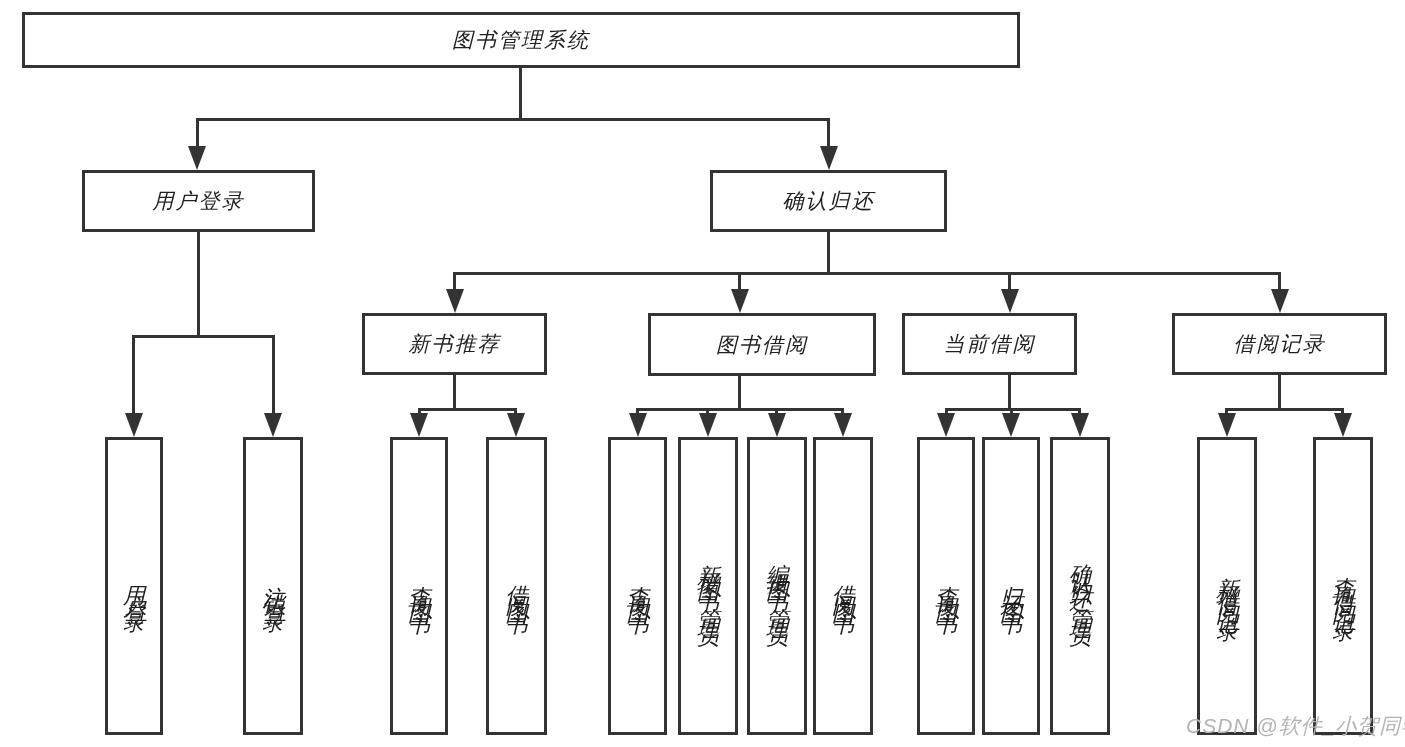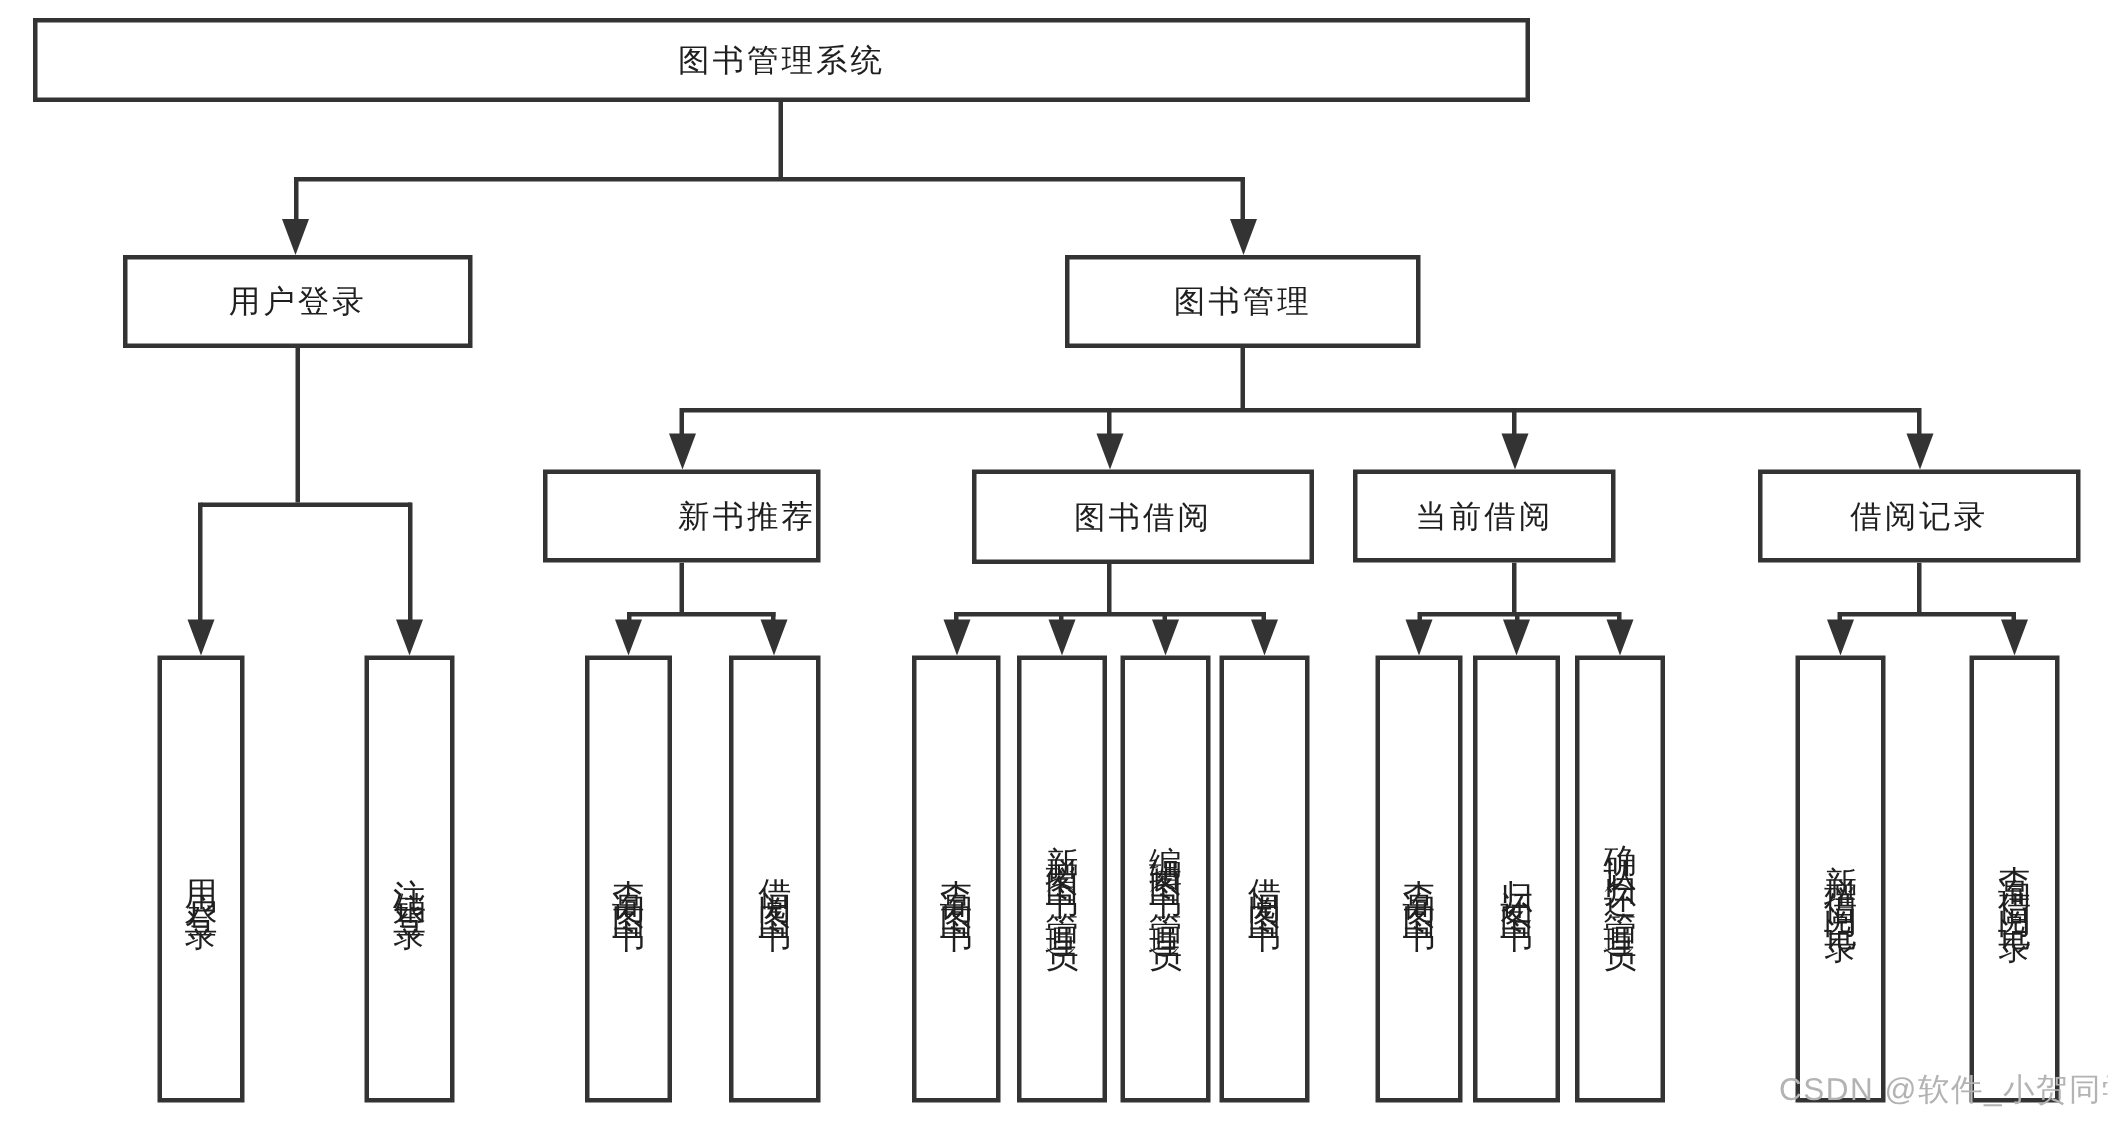--- a/index.html
+++ b/index.html
@@ -12,20 +12,21 @@
   html,body{margin:0;padding:0;}
   body{
     background:var(--page-background);
     font-family:"Liberation Sans","DejaVu Sans",sans-serif;
   }
   .stage{
     position:relative;
     width:1405px;height:747px;
     background:var(--page-background);
     overflow:hidden;
+    font-style:italic;
   }
   .box{
     position:absolute;
     box-sizing:border-box;
     border:3px solid var(--line);
     background:var(--box-background);
     display:flex;align-items:center;justify-content:center;
     font-size:21px;color:var(--text);letter-spacing:2px;
     z-index:2;
   }
@@ -80,42 +81,42 @@
   <div class="hline" style="left:197px;top:118px;width:632px;"></div>
   <div class="vline" style="left:196px;top:118px;height:30px;"></div>
   <div class="arrow" style="left:188px;top:146px;"></div>
   <div class="vline" style="left:827px;top:118px;height:30px;"></div>
   <div class="arrow" style="left:820px;top:146px;"></div>
 
   <div class="box" style="left:82px;top:170px;width:233px;height:62px;">
     <span>用户登录</span>
   </div>
   <div class="box" style="left:710px;top:170px;width:237px;height:62px;">
-    <span>图书管理</span>
+    <span>确认归还</span>
   </div>
 
   <div class="vline" style="left:197px;top:232px;height:103px;"></div>
   <div class="hline" style="left:134px;top:335px;width:140px;"></div>
   <div class="vline" style="left:132px;top:335px;height:80px;"></div>
   <div class="arrow" style="left:125px;top:413px;"></div>
   <div class="vline" style="left:272px;top:335px;height:80px;"></div>
   <div class="arrow" style="left:264px;top:413px;"></div>
 
   <div class="vline" style="left:827px;top:232px;height:40px;"></div>
   <div class="hline" style="left:454px;top:272px;width:826px;"></div>
   <div class="vline" style="left:453px;top:272px;height:20px;"></div>
   <div class="arrow" style="left:446px;top:289px;"></div>
   <div class="vline" style="left:738px;top:272px;height:20px;"></div>
   <div class="arrow" style="left:731px;top:289px;"></div>
   <div class="vline" style="left:1008px;top:272px;height:20px;"></div>
   <div class="arrow" style="left:1001px;top:289px;"></div>
   <div class="vline" style="left:1278px;top:272px;height:20px;"></div>
   <div class="arrow" style="left:1271px;top:289px;"></div>
 
-  <div class="box" style="left:362px;top:313px;width:185px;height:62px;justify-content:flex-end;">
+  <div class="box" style="left:362px;top:313px;width:185px;height:62px;">
     <span>新书推荐</span>
   </div>
   <div class="box" style="left:648px;top:313px;width:228px;height:63px;">
     <span>图书借阅</span>
   </div>
   <div class="box" style="left:902px;top:313px;width:175px;height:62px;">
     <span>当前借阅</span>
   </div>
   <div class="box" style="left:1172px;top:313px;width:215px;height:62px;">
     <span>借阅记录</span>

